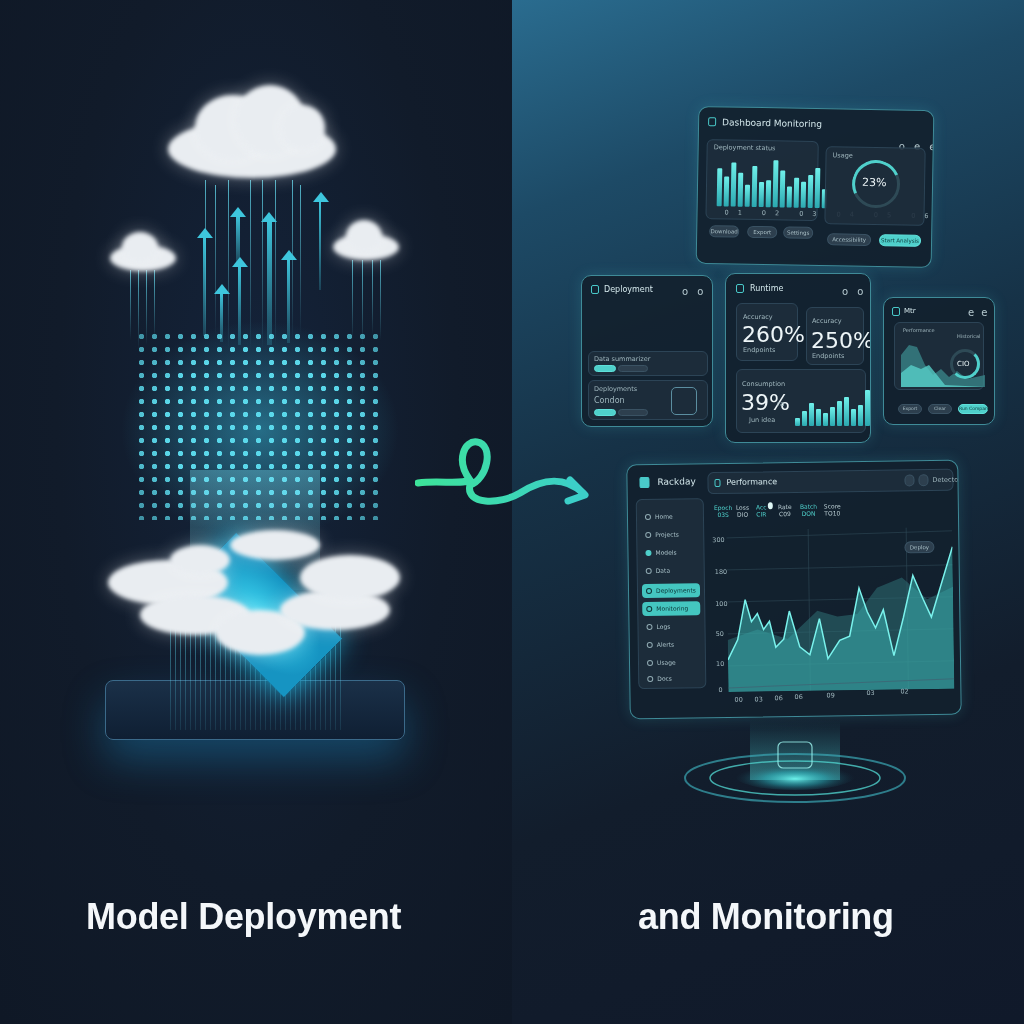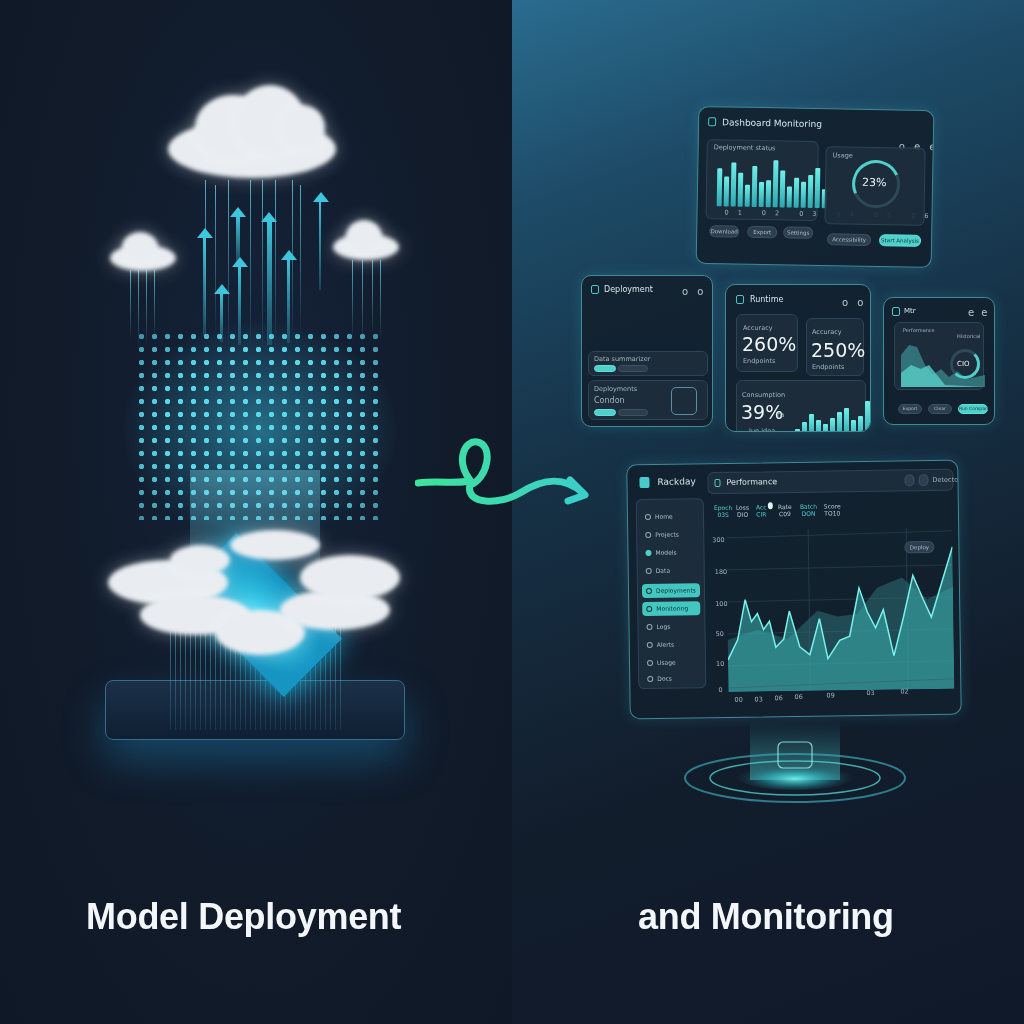--- a/index.html
+++ b/index.html
@@ -45,21 +45,21 @@
   .connector { position: absolute; left: 415px; top: 435px; width: 180px; height: 80px; }
 
   
   .panel { position: absolute; background: rgba(18,33,46,0.92); border: 1.5px solid #3f8b98;
     border-radius: 10px; box-shadow: 0 0 14px rgba(70,200,210,0.18); overflow: hidden; }
   .card { position: absolute; background: rgba(30,46,60,0.9); border: 1px solid #2c4456; border-radius: 6px; }
   .ptitle { position: absolute; font-size: 9px; color: #d4e8ec; white-space: nowrap; }
   .picon { position: absolute; width: 8px; height: 9px; border: 1.5px solid #49c9c9; border-radius: 2px; }
   .ctl { position: absolute; font-size: 10px; color: #b5c9cf; letter-spacing: 3px; white-space: nowrap; }
   .small { position: absolute; font-size: 6.5px; color: #9fb6bd; white-space: nowrap; }
-  .bigval { position: absolute; font-size: 19px; color: #eef6f8; white-space: nowrap; }
+  .bigval { position: absolute; font-size: 22px; color: #eef6f8; white-space: nowrap; }
   .pill { position: absolute; height: 12px; border-radius: 6px; background: #2d3f4e; border: 1px solid #3a5263;
     font-size: 5.5px; color: #a9bfc6; text-align: center; line-height: 10px; white-space: nowrap; }
   .pill.on { background: #4fd0cb; color: #0e3a3c; border-color: #5fe0da; }
   .bars { position: absolute; display: flex; align-items: flex-end; gap: 2px; }
   .bars span { display: block; width: 5px; background: linear-gradient(#6ff0ea, #2ba8b0); border-radius: 1px; }
   .ring { position: absolute; border-radius: 50%; border: 3px solid #2e4a56; }
   .ring-arc { position: absolute; border-radius: 50%; border: 3px solid transparent; }
   .sidebar { position: absolute; background: rgba(30,46,60,0.9); border: 1px solid #2c4456; border-radius: 6px; }
   .s-item { position: absolute; left: 4px; width: 58px; height: 14px; font-size: 6px; color: #a8c0c7;
     line-height: 14px; padding-left: 14px; border-radius: 4px; white-space: nowrap; }
@@ -205,21 +205,21 @@
   </div>
   <div class="card" style="left:6px;top:104px;width:120px;height:40px;">
     <div class="small" style="left:5px;top:4px;">Deployments</div>
     <div class="small" style="left:5px;top:15px;font-size:8px;">Condon</div>
     <div class="pill on" style="left:5px;top:28px;width:22px;height:7px;font-size:0;"></div>
     <div class="pill" style="left:29px;top:28px;width:30px;height:7px;font-size:0;">Status</div>
     <div style="position:absolute;left:82px;top:6px;width:26px;height:28px;border:1px solid #5b8ea0;border-radius:5px;"></div>
   </div>
 </div>
 
-<div class="panel" style="left:725px;top:273px;width:146px;height:148px;margin-top:11px;">
+<div class="panel" style="left:725px;top:273px;width:146px;height:170px;">
   <div class="picon" style="left:10px;top:10px;"></div>
   <div class="ptitle" style="left:24px;top:10px;font-size:8px;">Runtime</div>
   <div class="ctl" style="left:116px;top:12px;">o o e</div>
 
   <div class="card" style="left:10px;top:29px;width:62px;height:58px;">
     <div class="small" style="left:6px;top:9px;">Accuracy</div>
     <div class="bigval" style="left:5px;top:18px;">260%</div>
     <div class="small" style="left:6px;top:42px;">Endpoints</div>
   </div>
   <div class="card" style="left:80px;top:33px;width:58px;height:58px;">

